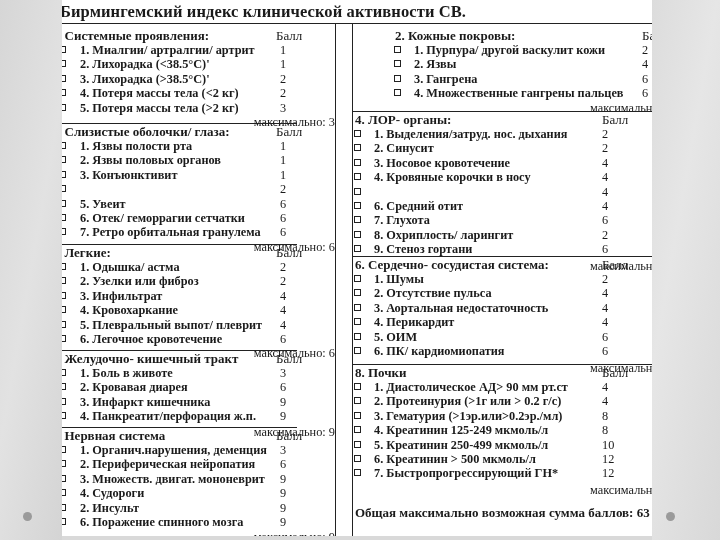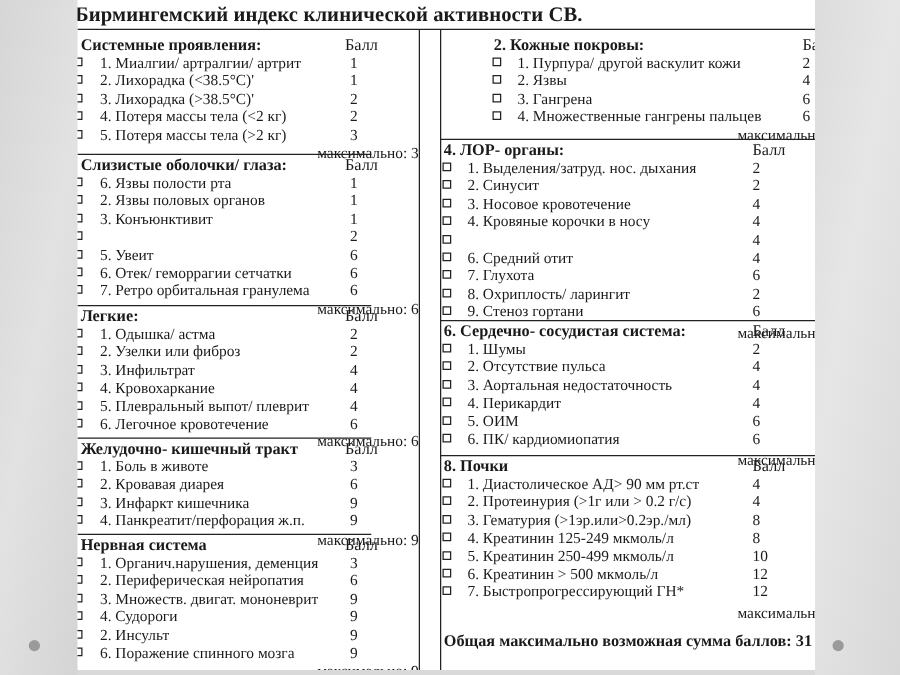--- a/index.html
+++ b/index.html
@@ -54,21 +54,21 @@
     position:absolute; font-weight:normal;
   }
   .row {
     position:relative; height:14.4px; font-size:12.3px; line-height:14.4px;
     white-space:nowrap;
   }
   .cb {
     position:absolute; top:3px; width:7px; height:7px;
     border:1.3px solid #222; box-sizing:border-box; background:#fff;
   }
-  .row .label { position:absolute; }
+  .row .label { position:absolute;font-weight:bold; }
   .row .score { position:absolute; }
   .max {
     position:absolute; font-size:12.3px; line-height:14px; white-space:nowrap;
   }
   
   .col-left .cb { left:-3px; }
   .col-left .row .label { left:18px; }
   .col-left .row .score, .col-left .sec-head .score-head { left:218px; }
   .col-left .sec-head { padding-left:0; margin-left:-4px; }
   .col-left .max { right:-38px; }
@@ -130,21 +130,21 @@
       <div class="max" style="top:87px;">максимально: 3</div>
     </div>
 
     <div class="section bordered" style="top:99px;">
       <div class="sec-head">
         <span>. Слизистые оболочки/ глаза:</span>
         <span class="score-head">Балл</span>
       </div>
       <div class="row">
           <span class="cb"></span>
-          <span class="label">6. Язвы полости рта</span>
+          <span class="label">1. Язвы полости рта</span>
           <span class="score">1</span>
         </div>
       <div class="row">
           <span class="cb"></span>
           <span class="label">2. Язвы половых органов</span>
           <span class="score">1</span>
         </div>
       <div class="row">
           <span class="cb"></span>
           <span class="label">3. Конъюнктивит</span>
@@ -436,14 +436,14 @@
         </div>
       <div class="row">
           <span class="cb"></span>
           <span class="label">7. Быстропрогрессирующий ГН*</span>
           <span class="score">12</span>
         </div>
       <div class="max" style="top:118px;">максимально:</div>
     </div>
   </div>
 
-  <div class="total">Общая максимально возможная сумма баллов: 31</div>
+  <div class="total">Общая максимально возможная сумма баллов: 63</div>
 </div>
 
 </body></html>

